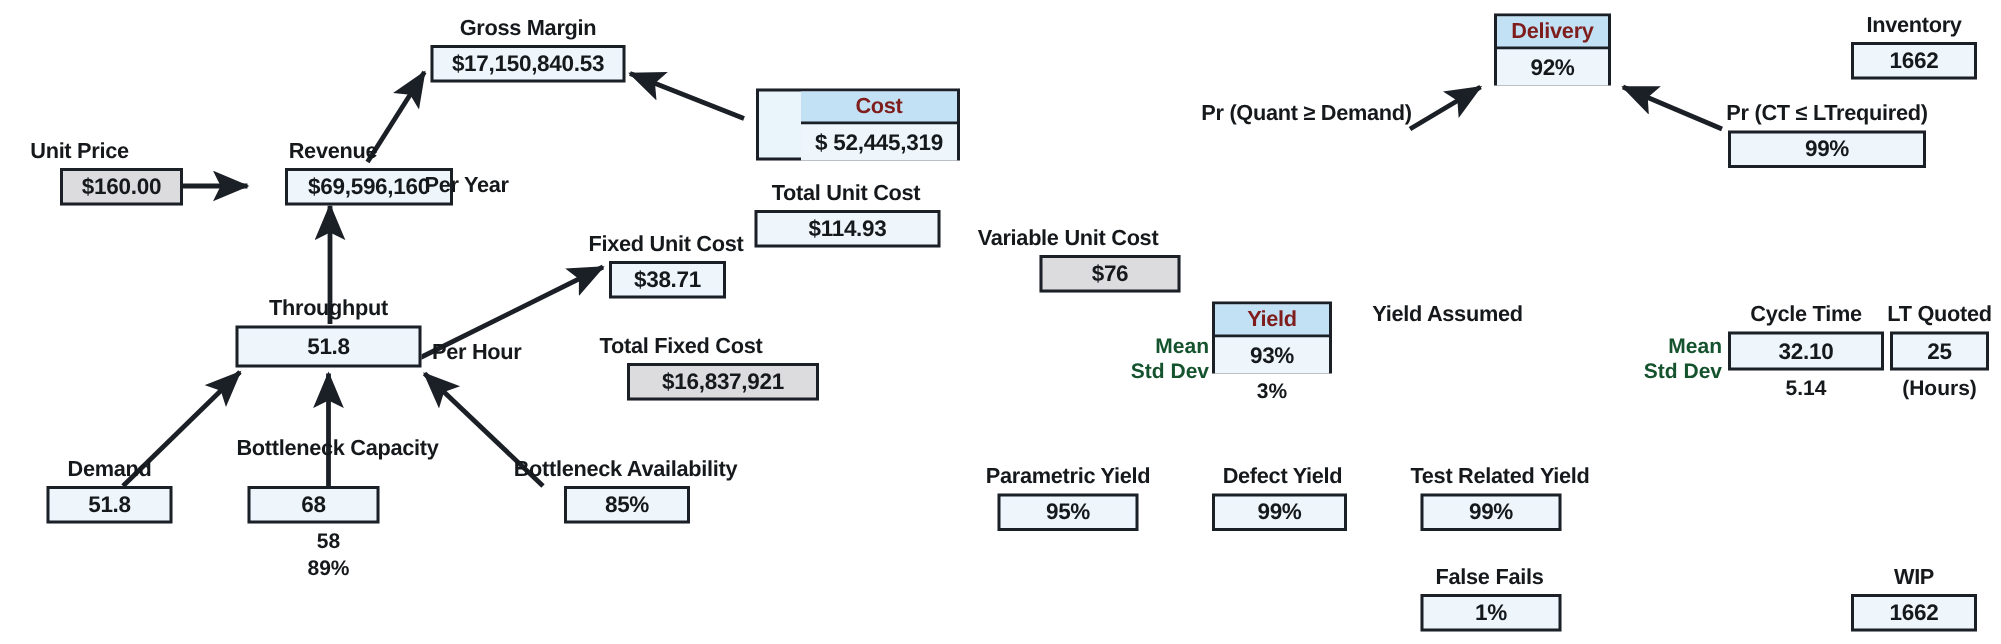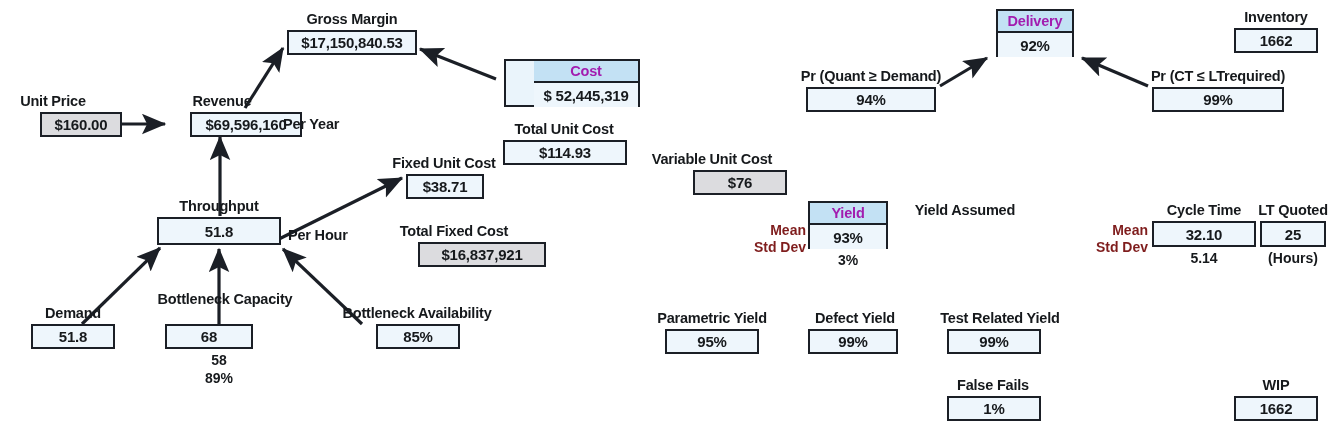--- a/index.html
+++ b/index.html
@@ -14,30 +14,30 @@
         background:#eaf4fb;display:flex;align-items:center;justify-content:center;
         font-weight:bold;font-size:15px;color:#16191c;white-space:nowrap;
         letter-spacing:-0.2px;}
   .node.gray{background:#dcdcdf;margin-left:28px;}
   .node.plain{background:#eef6fc;}
 
   .grp{position:absolute;box-sizing:border-box;border:2.5px solid #1b1f26;
        background:#eaf4fb;}
   .grp .hd{box-sizing:border-box;height:22px;background:#c3e1f4;
            border-bottom:2.5px solid #1b1f26;display:flex;align-items:center;
-           justify-content:center;font-weight:bold;font-size:14.5px;color:#a21caf;
+           justify-content:center;font-weight:bold;font-size:14.5px;color:#7f1d1d;
            letter-spacing:-0.2px;}
   .grp .vl{box-sizing:border-box;height:24px;background:#eef6fc;display:flex;
            align-items:center;justify-content:center;font-weight:bold;
            font-size:15px;color:#16191c;letter-spacing:-0.2px;}
 
   .sub{position:absolute;font-weight:bold;font-size:14px;color:#16191c;
        transform:translateX(-50%);white-space:nowrap;line-height:1;}
 
-  .mslab{position:absolute;font-weight:bold;font-size:14px;color:#7f1d1d;
+  .mslab{position:absolute;font-weight:bold;font-size:14px;color:#14532d;
          text-align:right;transform:translateX(-100%);line-height:1.18;}
 
   svg#edges{position:absolute;left:0;top:0;width:1334px;height:429px;
             pointer-events:none;}
 </style>
 </head>
 <body>
 
 <div id="canvas">
 
@@ -115,21 +115,20 @@
 
   <div class="grp" style="left:996px;top:9px;width:78px;height:48px;">
     <div class="hd">Delivery</div>
     <div class="vl">92%</div>
   </div>
 
   <div class="lbl ctr" style="left:1276px;top:10px;">Inventory</div>
   <div class="node plain" style="left:1234px;top:28px;width:84px;height:25px;">1662</div>
 
   <div class="lbl ctr" style="left:871px;top:69px;">Pr (Quant ≥ Demand)</div>
-  <div class="node plain" style="left:806px;top:87px;width:130px;height:25px;">94%</div>
 
   <div class="lbl ctr" style="left:1218px;top:69px;">Pr (CT ≤ LTrequired)</div>
   <div class="node plain" style="left:1152px;top:87px;width:132px;height:25px;">99%</div>
 
   <div class="mslab" style="left:806px;top:222px;"><span>Mean</span><br><span>Std Dev</span></div>
 
   <div class="grp" style="left:808px;top:201px;width:80px;height:48px;">
     <div class="hd">Yield</div>
     <div class="vl">93%</div>
   </div>

